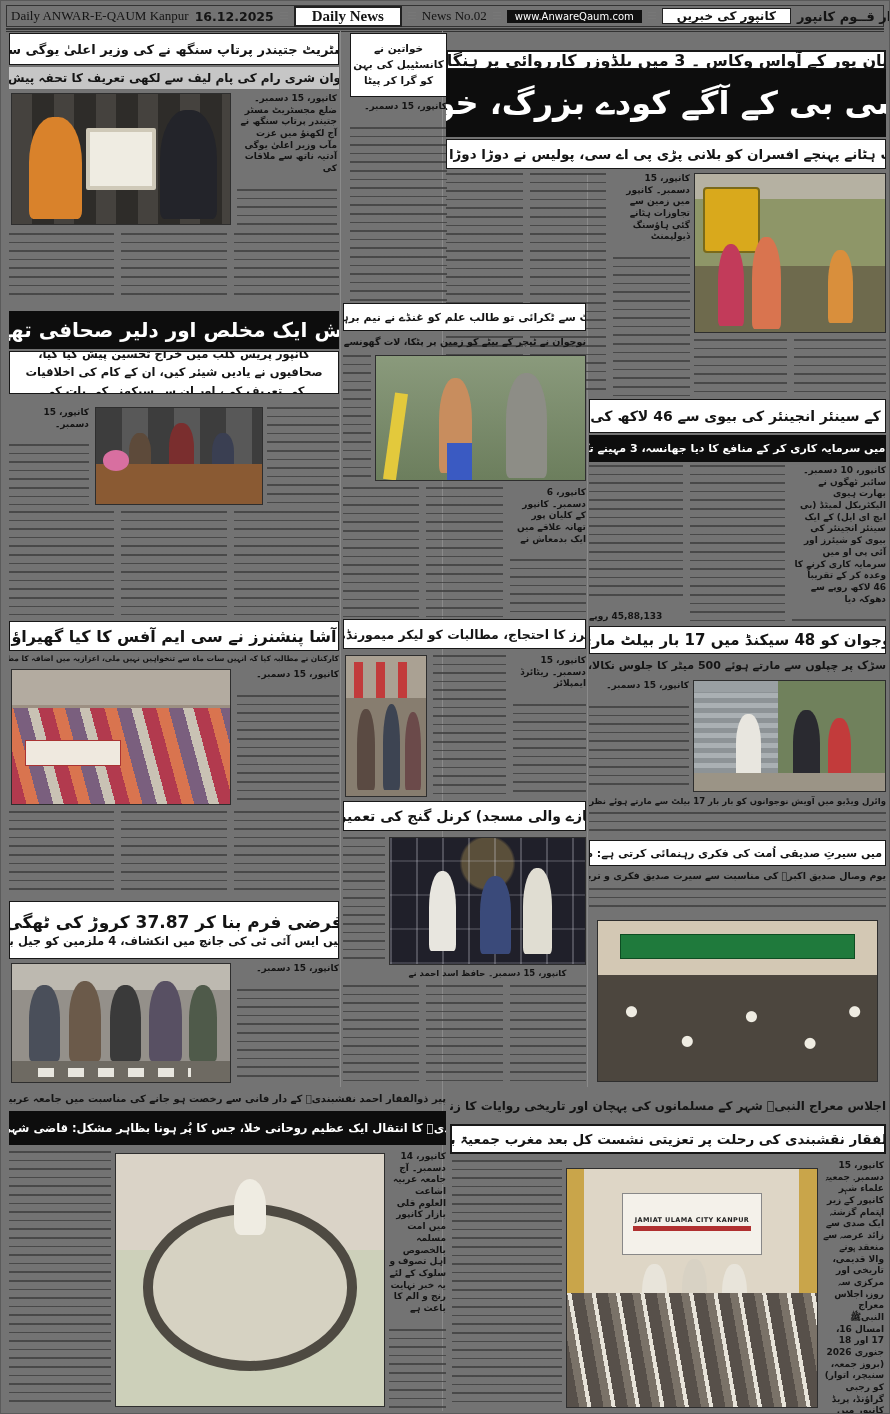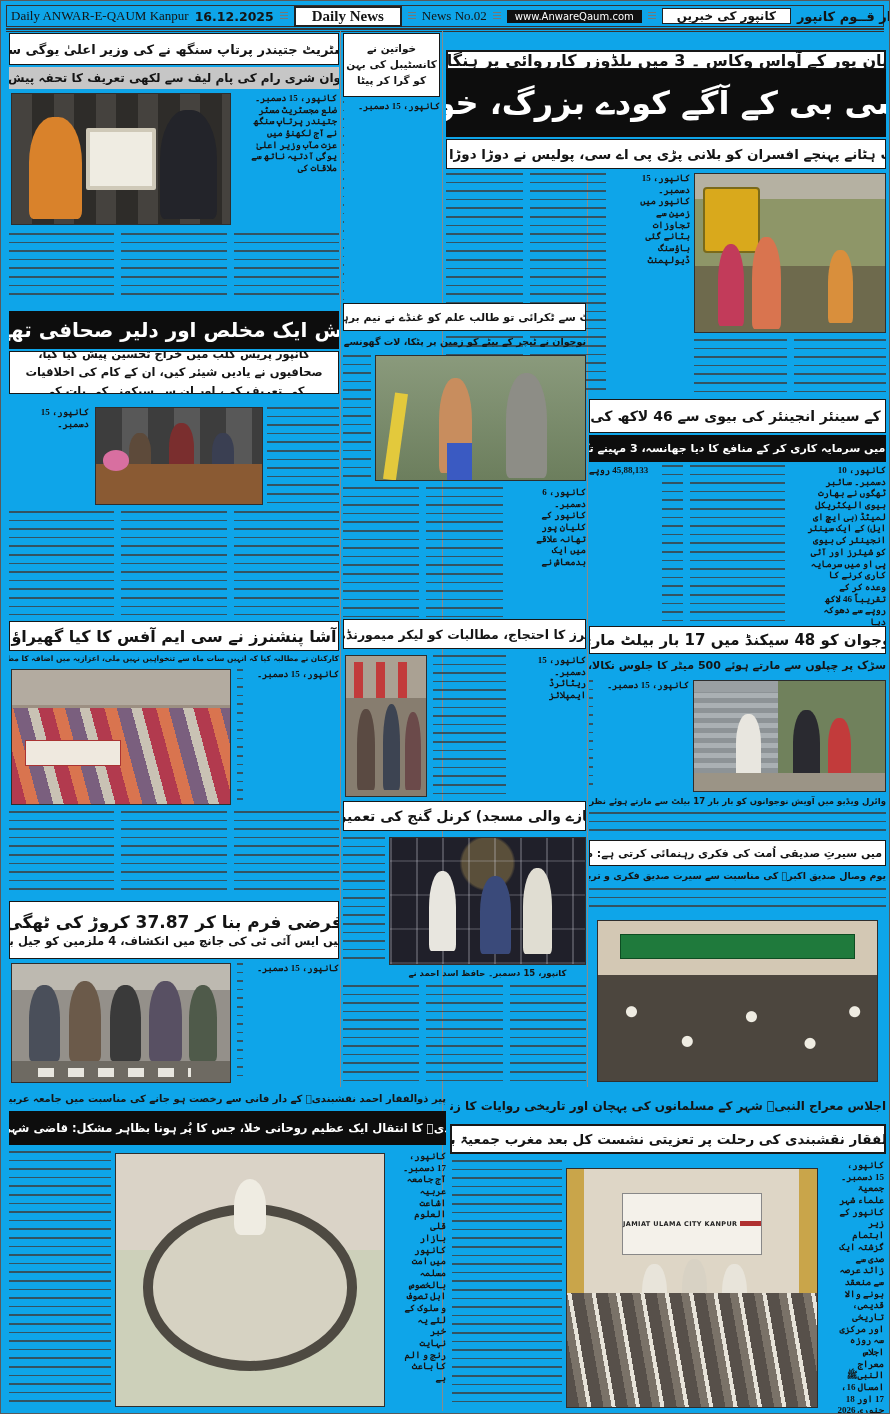--- a/index.html
+++ b/index.html
@@ -1,16 +1,16 @@
 <!DOCTYPE html>
 <html lang="ur"><head>
 <meta charset="utf-8">
 <style>
   html,body{margin:0;padding:0;background:#d8d5cf;}
-  #page{position:relative;width:890px;height:1414px;margin:0 auto;background:#0ea5e9;
+  #page{position:relative;width:890px;height:1414px;margin:0 auto;background:#737373;
         border:1px solid #5a5a5a;box-sizing:border-box;overflow:hidden;
         font-family:"DejaVu Sans",sans-serif;color:#141414;}
   
   .masthead{position:absolute;left:5px;top:4px;width:878px;height:22px;border:1px solid #333;
             display:flex;align-items:center;gap:6px;padding:0 4px;box-sizing:border-box;}
   .mast-en{font-family:"Liberation Serif",serif;font-size:13px;white-space:nowrap;}
   .mast-date{font-weight:700;font-size:12.5px;white-space:nowrap;}
   .hfill{flex:1;height:9px;background:repeating-linear-gradient(to bottom,#777 0 1px,transparent 1px 3px);min-width:8px;}
   .mast-box{border:2px solid #222;padding:0 16px;font-family:"Liberation Serif",serif;font-weight:700;font-size:15px;white-space:nowrap;background:#fff;}
   .mast-page{font-family:"Liberation Serif",serif;font-size:13px;white-space:nowrap;}
@@ -24,21 +24,21 @@
   .hlbox{border:1.5px solid #181818;background:#fff;direction:rtl;text-align:center;font-weight:700;
          display:flex;align-items:center;justify-content:center;overflow:hidden;}
   .band{background:#0d0d0d;color:#fff;direction:rtl;text-align:center;font-weight:700;
         display:flex;align-items:center;justify-content:center;overflow:hidden;}
   .subbox{border:1.2px solid #181818;background:#fff;direction:rtl;text-align:center;font-weight:700;
           display:flex;align-items:center;justify-content:center;overflow:hidden;}
   .grayband{background:#c6c6c6;direction:rtl;text-align:center;font-weight:700;
             display:flex;align-items:center;justify-content:center;overflow:hidden;}
   .fit{white-space:nowrap;}
   .cols{position:absolute;display:flex;gap:7px;direction:rtl;}
-  .col{flex:1;display:flex;flex-direction:row;gap:14px;font-family:Liberation Serif, serif;}
+  .col{flex:1;display:flex;flex-direction:column;gap:14px;}
   .gk{flex:1;background:repeating-linear-gradient(to bottom,#3d3d3d 0 1.6px,transparent 1.6px 8.6px);opacity:.78;}
   .dateline{font-size:9px;font-weight:700;line-height:1.3;direction:rtl;text-align:right;}
   .caption{font-size:8.5px;font-weight:700;direction:rtl;text-align:center;white-space:nowrap;overflow:hidden;}
   .vrule{position:absolute;width:1px;background:#8a8a8a;}
   .photo{position:absolute;border:1px solid #2e2e2e;overflow:hidden;background:#9a958c;}
   .photo .f{position:absolute;border-radius:45% 45% 8% 8%;}
   
   #ph-dm{background:repeating-linear-gradient(90deg,#45423e 0 20px,#2e2c29 20px 42px);}
   #ph-dm .frame{position:absolute;left:34%;top:26%;width:32%;height:48%;background:#efece2;border:4px solid #cfc9b8;border-radius:2px;}
   #ph-jcb{background:linear-gradient(#b5b1a2 0 16%,#8e9668 16% 58%,#6e6a4d 58%);}
@@ -65,30 +65,30 @@
   #ph-sirat{background:linear-gradient(#d3c8b4 0 34%,#4c463e 34%);}
   #ph-sirat .gb{position:absolute;left:8%;top:8%;width:84%;height:16%;background:#1f7a3c;border:1px solid #0d4d22;}
   #ph-sirat .caps{position:absolute;left:0;bottom:0;width:100%;height:62%;
      background:radial-gradient(circle at 12% 30%,#efece2 0 5px,transparent 6px),radial-gradient(circle at 32% 60%,#efece2 0 5px,transparent 6px),radial-gradient(circle at 55% 35%,#efece2 0 5px,transparent 6px),radial-gradient(circle at 76% 62%,#efece2 0 5px,transparent 6px),radial-gradient(circle at 92% 30%,#efece2 0 5px,transparent 6px);}
   #ph-dua{background:linear-gradient(#dad3c7 0 38%,#cdd0ba 38%);}
   #ph-dua .ring{position:absolute;left:10%;top:20%;width:80%;height:66%;border:10px solid #4e4a42;border-radius:50%;background:#d6d2c2;}
   #ph-jamiat{background:linear-gradient(90deg,#c9a54a 0 7%,#ded6c6 7% 93%,#c9a54a 93%);}
   #ph-jamiat .crowd{position:absolute;left:0;bottom:0;width:100%;height:48%;
      background:repeating-linear-gradient(80deg,#57504a 0 12px,#7a7268 12px 20px,#e8e4da 20px 24px);}
   #ph-jamiat .bn{position:absolute;left:22%;top:10%;width:56%;height:26%;background:#f4f1ea;border:1px solid #888;
-     display:flex;flex-direction:row;align-items:center;justify-content:center;gap:2px;}
+     display:flex;flex-direction:column;align-items:center;justify-content:center;gap:2px;}
   #ph-jamiat .bn .t{font-size:6.5px;font-weight:700;color:#222;letter-spacing:.4px;white-space:nowrap;}
   #ph-jamiat .bn .r{width:86%;height:5px;background:#b03030;}
   
   #a-dm{left:8px;top:32px;width:330px;height:272px;}
   #a-manish{left:8px;top:310px;width:330px;height:306px;}
   #a-asha{left:8px;top:620px;width:330px;height:278px;}
   #a-fraud{left:8px;top:900px;width:330px;height:184px;}
   #a-peer{left:8px;top:1088px;width:437px;height:322px;}
-  #a-women{left:342px;top:32px;width:97px;height:220px;}
+  #a-women{left:349px;top:32px;width:97px;height:220px;}
   #a-jcb{left:445px;top:30px;width:440px;height:366px;}
   #a-bhel{left:588px;top:398px;width:297px;height:224px;}
   #a-belt{left:588px;top:625px;width:297px;height:211px;}
   #a-sirat{left:588px;top:839px;width:297px;height:247px;}
   #a-football{left:342px;top:302px;width:243px;height:314px;}
   #a-pension{left:342px;top:618px;width:243px;height:180px;}
   #a-mosque{left:342px;top:800px;width:243px;height:286px;}
   #a-jamiat{left:449px;top:1089px;width:436px;height:321px;}
 </style>
 </head>
@@ -230,21 +230,21 @@
       <div class="col">
           <div class="gk"></div>
         </div>
     </div>
     <div class="photo" id="ph-dua" style="left:106px;top:64px;width:270px;height:254px;">
       <span class="ring"></span>
       <span class="f" style="left:44%;top:10%;width:12%;height:22%;background:#efece2;border-radius:50% 50% 20% 20%;"></span>
     </div>
     <div class="cols" style="left:380px;top:62px;width:57px;height:258px;">
       <div class="col">
-        <div class="dateline">کانپور، 17 دسمبر۔ آج جامعہ عربیہ اشاعت العلوم قلی بازار کانپور میں امت مسلمہ بالخصوص اہل تصوف و سلوک کے لئے یہ خبر نہایت رنج و الم کا باعث ہے</div>
+        <div class="dateline">کانپور، 14 دسمبر۔ آج جامعہ عربیہ اشاعت العلوم قلی بازار کانپور میں امت مسلمہ بالخصوص اہل تصوف و سلوک کے لئے یہ خبر نہایت رنج و الم کا باعث ہے</div>
         <div class="gk"></div>
       </div>
     </div>
   </section>
 
   <section class="art" id="a-women">
     <div class="hlbox" style="height:64px;font-size:10.5px;line-height:1.5;padding:2px;">خواتین نے کانسٹیبل کی بہن کو گرا کر پیٹا</div>
     <div class="cols" style="left:0;top:68px;width:97px;height:202px;">
       <div class="col">
         <div class="dateline">کانپور، 15 دسمبر۔</div>

